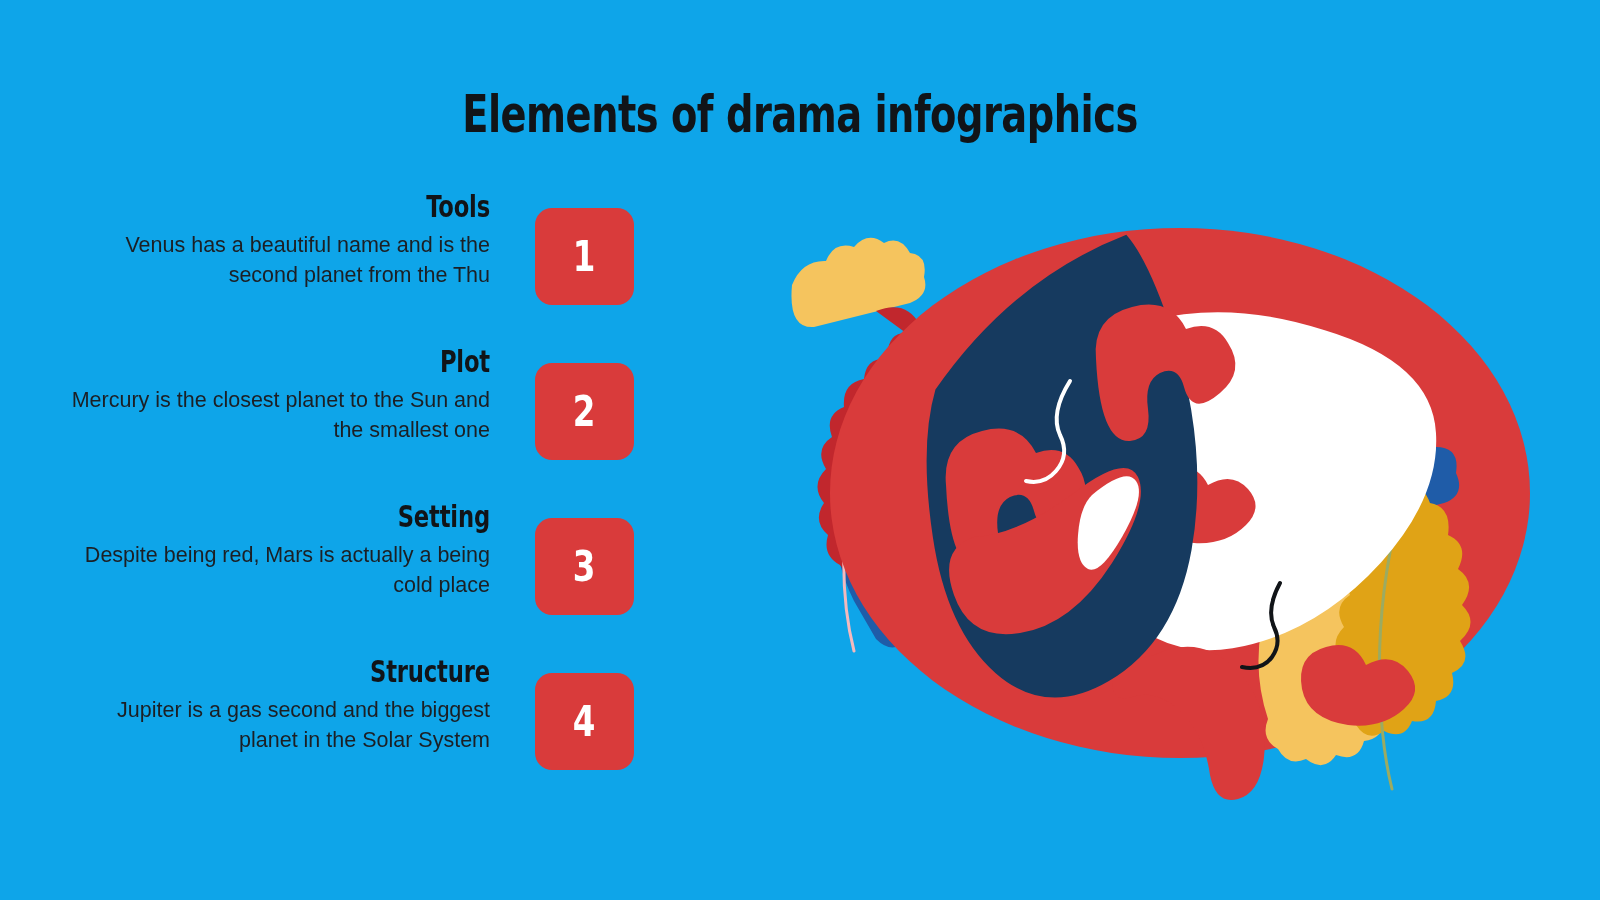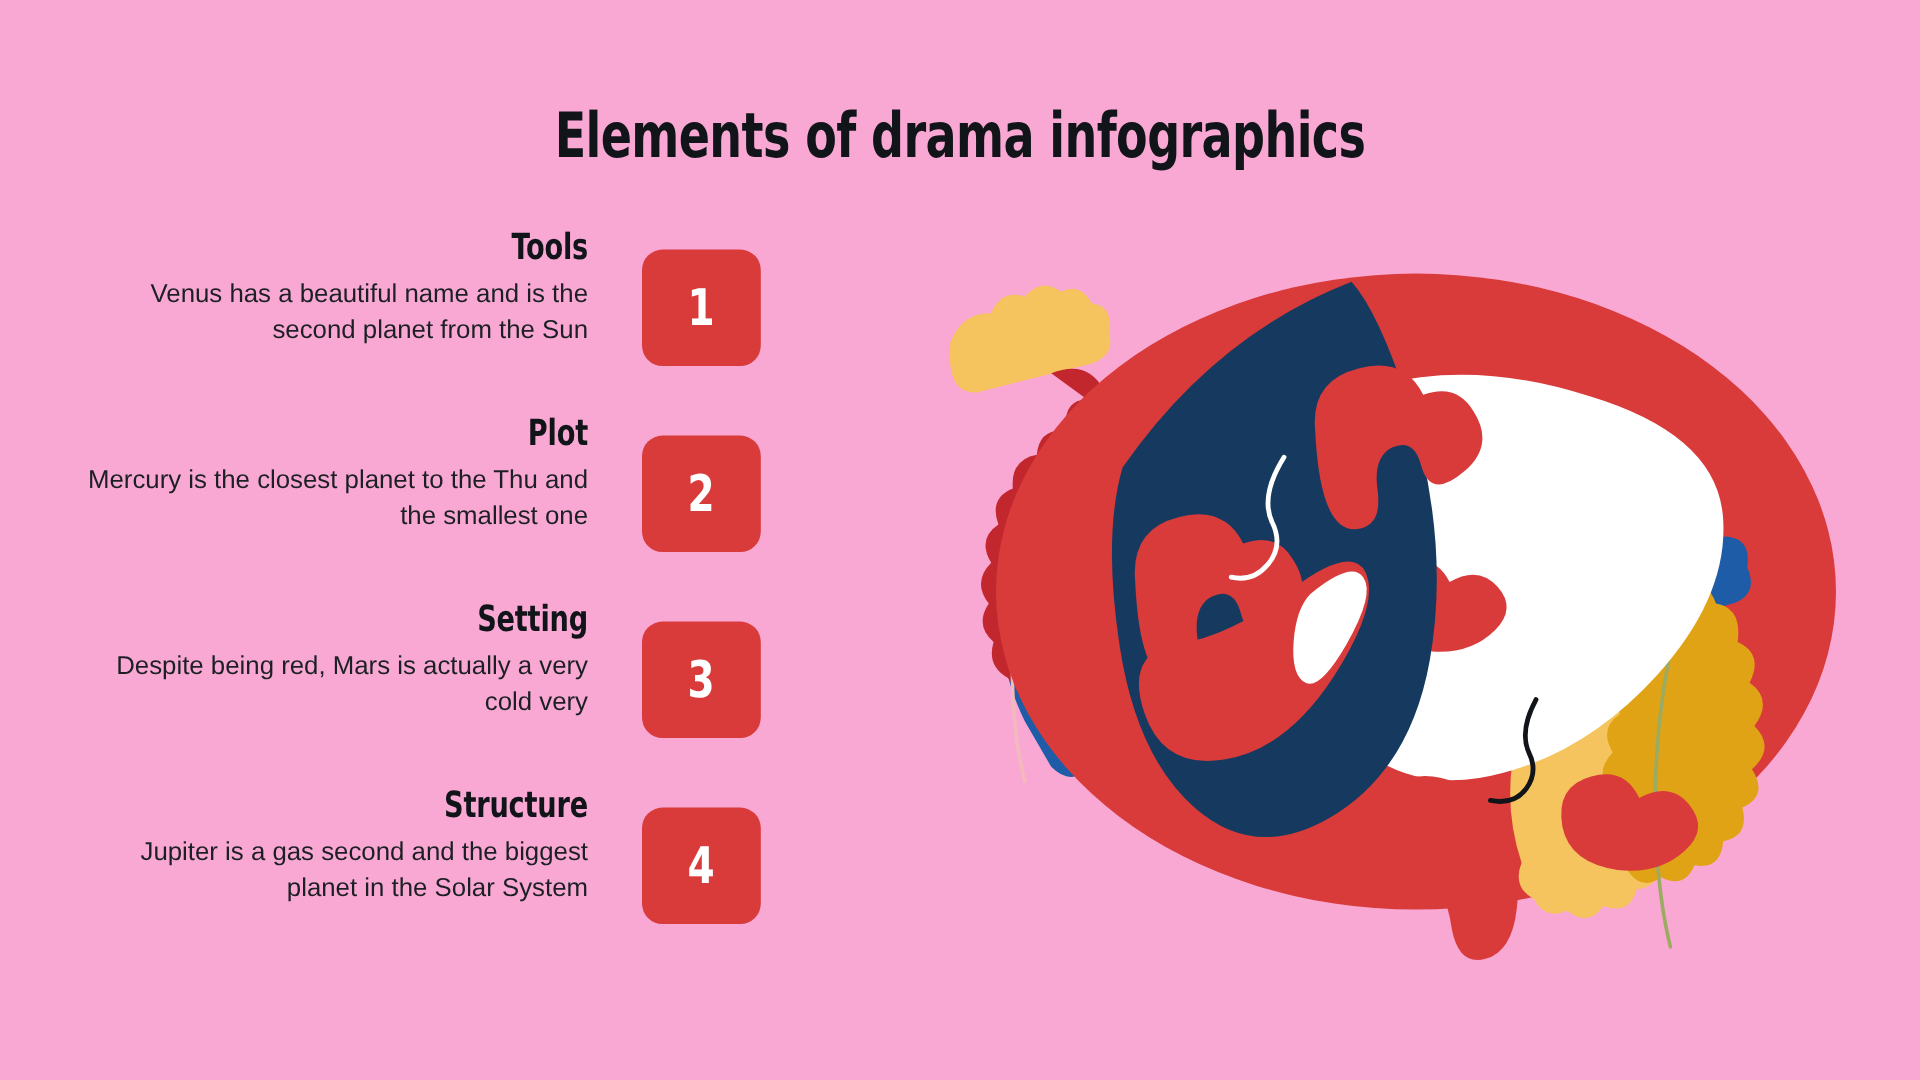--- a/index.html
+++ b/index.html
@@ -13,21 +13,21 @@
     height: 900px;
     overflow: hidden;
     font-family: "Liberation Sans", sans-serif;
     position: relative;
     -webkit-font-smoothing: antialiased;
   }
 
   .slide {
     position: absolute;
     inset: 0;
-    background: #f9a8d4;
+    background: #0ea5e9;
   }
 
   
   .slide-title {
     position: absolute;
     left: 0;
     top: 84px;
     width: 1600px;
     text-align: center;
     font-family: "DejaVu Sans Condensed", "Liberation Sans Narrow", "Liberation Sans", sans-serif;
@@ -113,41 +113,41 @@
 
 <div class="slide">
 
   <div class="slide-title">Elements of drama infographics</div>
 
   <div class="item-list">
 
     <div class="list-item">
       <div class="item-text">
         <div class="item-heading">Tools</div>
-        <div class="item-body">Venus has a beautiful name and is the second planet from the Sun</div>
+        <div class="item-body">Venus has a beautiful name and is the second planet from the Thu</div>
       </div>
       <div class="item-badge">
         <span>1</span>
       </div>
     </div>
 
     <div class="list-item">
       <div class="item-text">
         <div class="item-heading">Plot</div>
-        <div class="item-body">Mercury is the closest planet to the Thu and the smallest one</div>
+        <div class="item-body">Mercury is the closest planet to the Sun and the smallest one</div>
       </div>
       <div class="item-badge">
         <span>2</span>
       </div>
     </div>
 
     <div class="list-item">
       <div class="item-text">
         <div class="item-heading">Setting</div>
-        <div class="item-body">Despite being red, Mars is actually a very cold very</div>
+        <div class="item-body">Despite being red, Mars is actually a being cold place</div>
       </div>
       <div class="item-badge">
         <span>3</span>
       </div>
     </div>
 
     <div class="list-item">
       <div class="item-text">
         <div class="item-heading">Structure</div>
         <div class="item-body">Jupiter is a gas second and the biggest planet in the Solar System</div>

